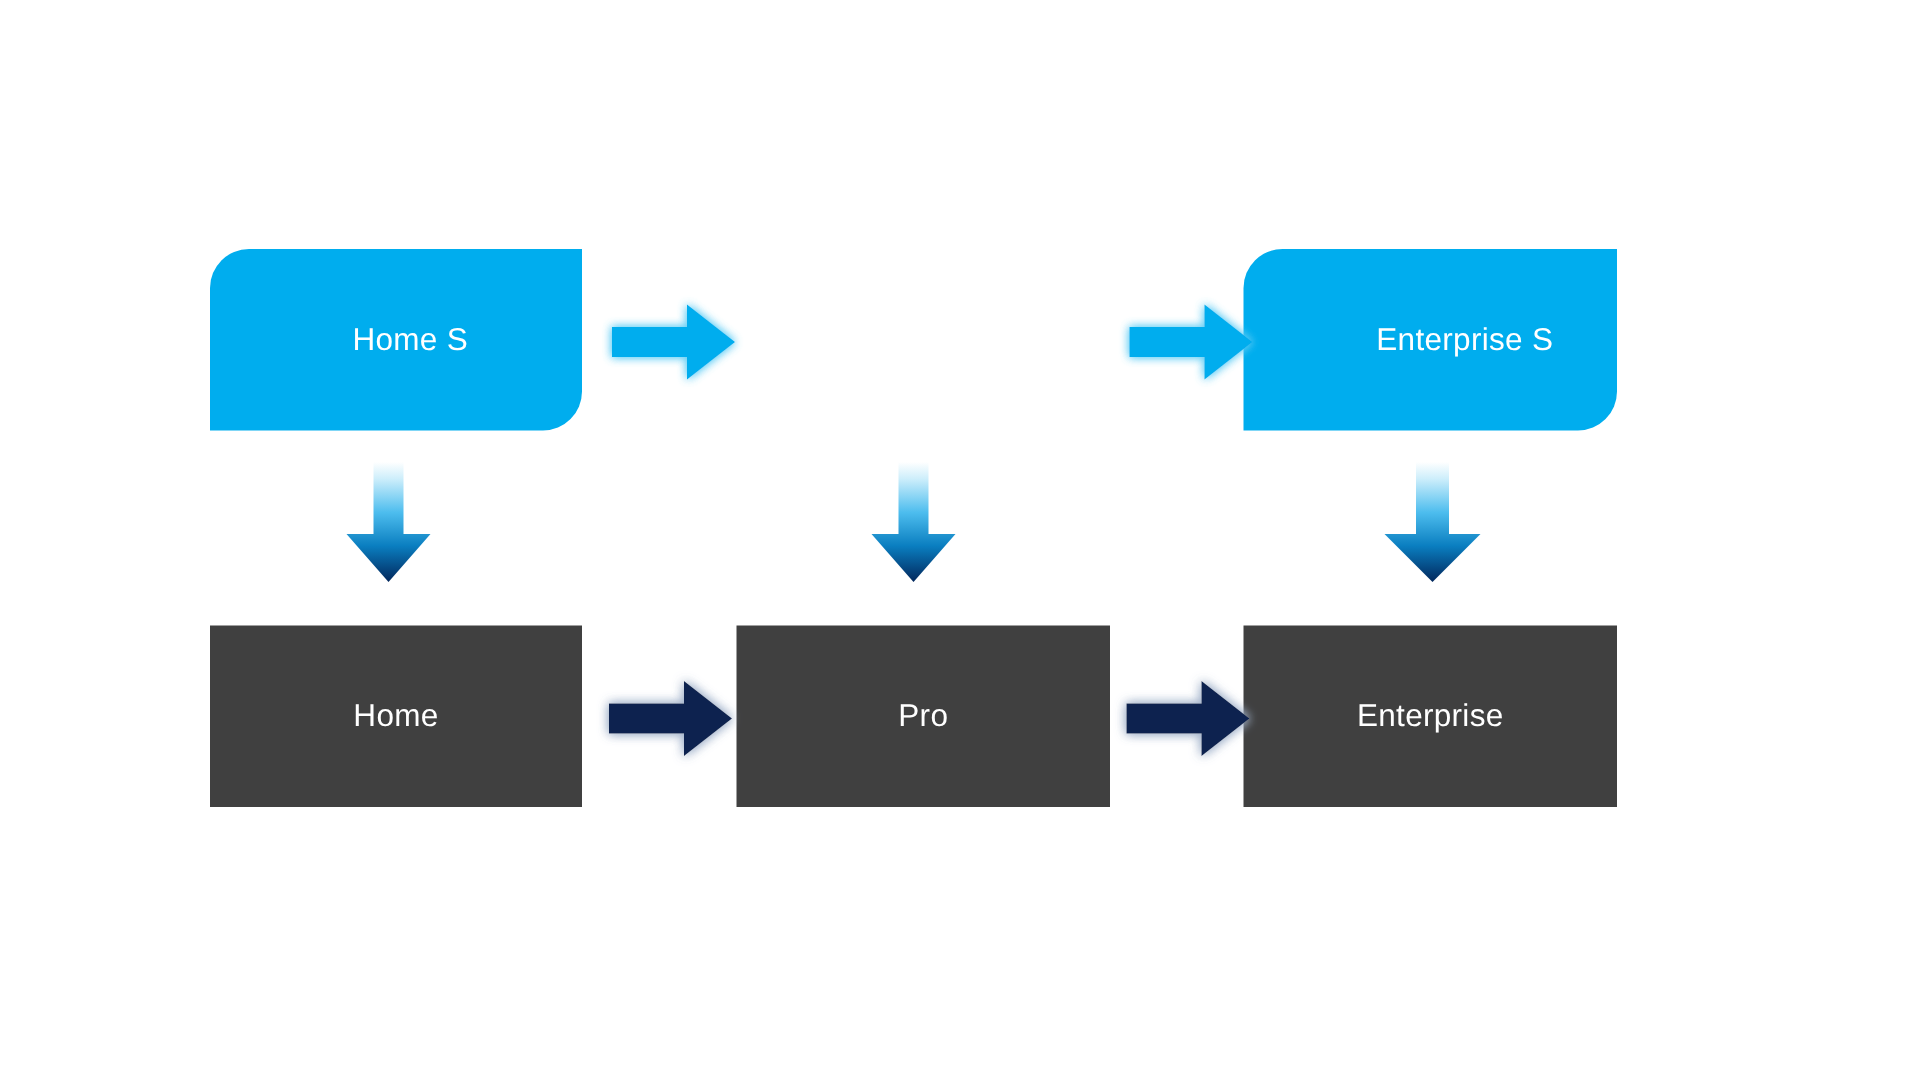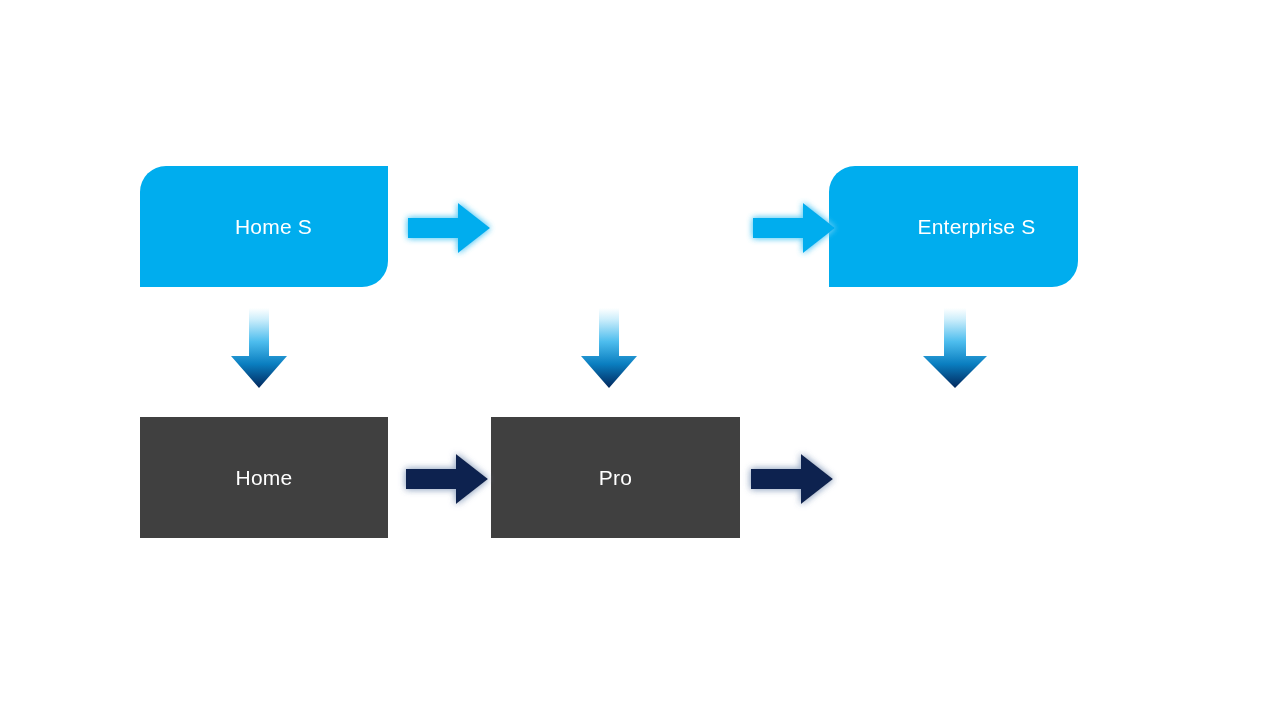--- a/index.html
+++ b/index.html
@@ -161,20 +161,23 @@
   </div>
 
   <div class="node-box bottom" style="left:140px; top:417px; width:248px; height:121px;">
     <span class="node-label">Home</span>
   </div>
 
   <div class="node-box bottom" style="left:491px; top:417px; width:249px; height:121px;">
     <span class="node-label">Pro</span>
   </div>
 
+  <div class="node-box bottom" style="left:829px; top:417px; width:249px; height:121px;">
+    <span class="node-label">Enterprise</span>
+  </div>
 
   <div class="arrow-right" style="left:404px; top:451px;">
     <svg width="86" height="56" viewBox="0 0 86 56" aria-hidden="true">
       <defs>
         <filter id="glowDark1" x="-50%" y="-50%" width="200%" height="200%">
           <feGaussianBlur stdDeviation="3.6" result="b"></feGaussianBlur>
           <feFlood flood-color="#9fb0c9" flood-opacity="0.9"></feFlood>
           <feComposite in2="b" operator="in" result="g"></feComposite>
           <feMerge>
             <feMergeNode in="g"></feMergeNode>

